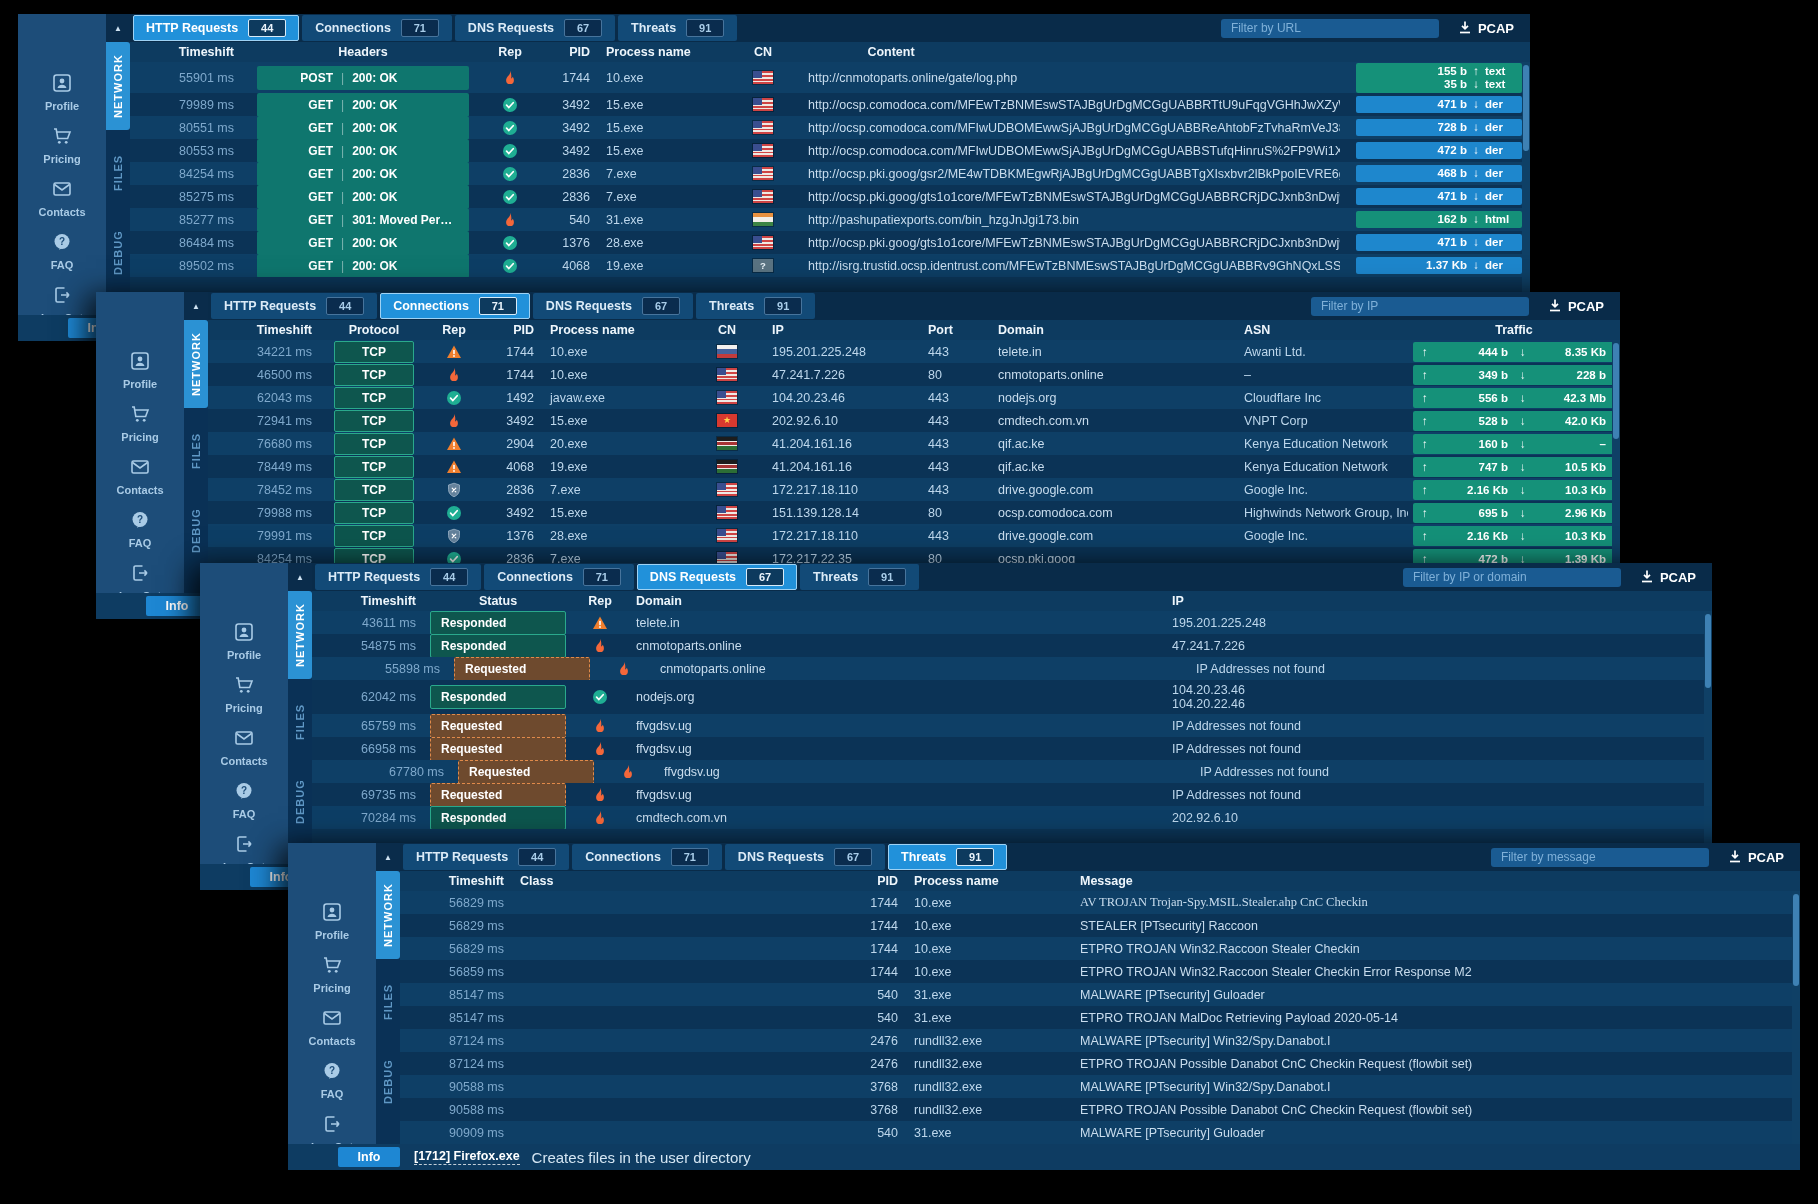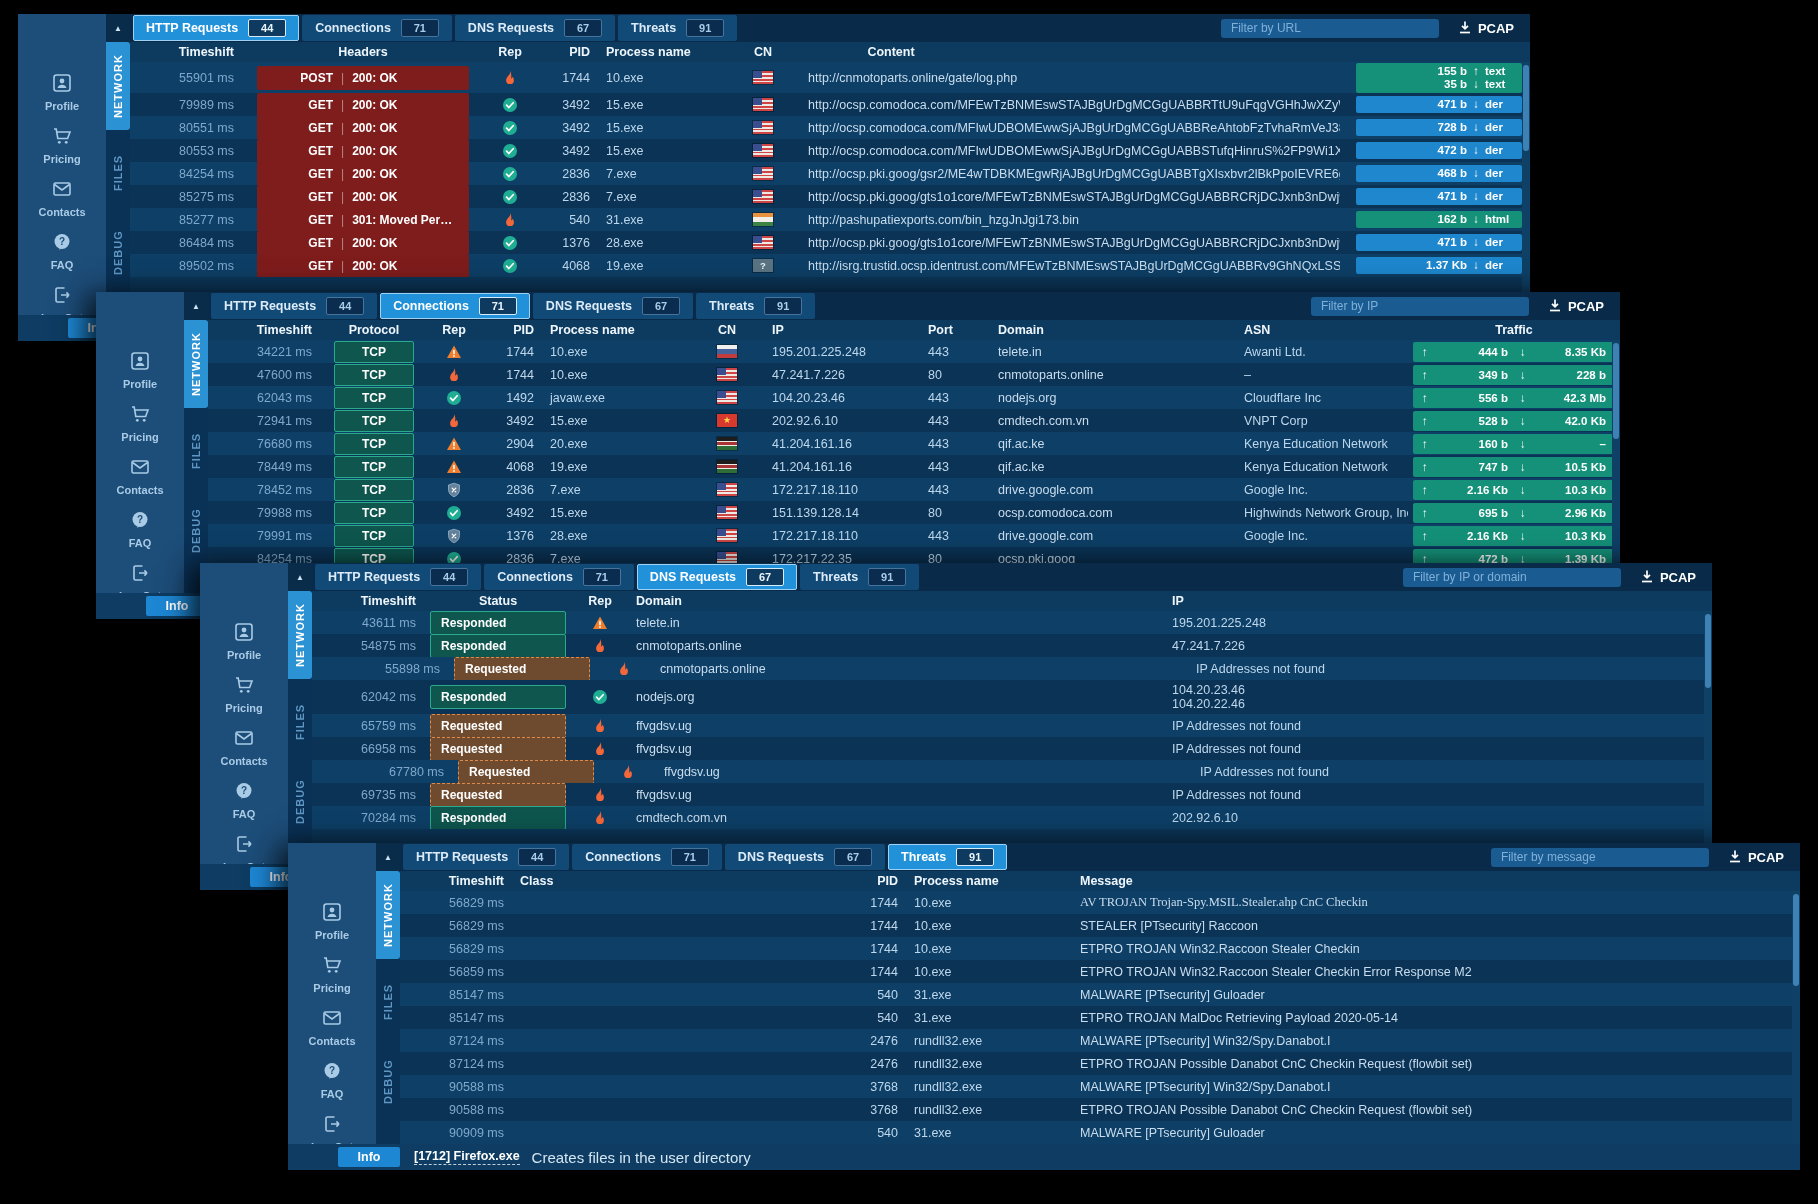--- a/index.html
+++ b/index.html
@@ -45,21 +45,21 @@
   .cell{display:flex;align-items:center;padding:0 8px;min-width:0;white-space:nowrap;overflow:hidden;}
   .a-r{justify-content:flex-end;} .a-c{justify-content:center;} .a-l{justify-content:flex-start;}
   .t-ts{color:#7fa9cc;font-size:12.5px;}
   .t-mid{color:#bdd7ec;font-size:12.5px;}
   .t-url{color:#c9ddee;font-size:12.5px;overflow:hidden;text-overflow:clip;}
   .t-nf{color:#93b6d3;}
   .ipcol{display:flex;flex-direction:column;justify-content:center;line-height:14px;}
   .ipcol div{font-size:12.5px;color:#bdd7ec;}
   
   .pill{display:flex;align-items:center;border-radius:2px;color:#fff;font-weight:bold;font-size:12px;flex:none;}
-  .pm{width:212px;height:24px;background:#7f1d1d;}
+  .pm{width:212px;height:24px;background:#0f766e;}
   .pm .m{flex:0 0 76px;text-align:right;}
   .pm .sep{margin:0 8px;opacity:.45;font-weight:normal;}
   .pm .s{flex:1;text-align:left;}
   .tcp{width:78px;height:20px;background:#0e564e;border:1px solid #2aa98c;justify-content:center;}
   .st{width:114px;height:22px;padding:0 10px;}
   .st.responded{background:#0e564e;border:1px solid #2aa98c;}
   .st.requested{background:#6e4a2e;border:1px dashed #e08a4a;}
   .pc{width:152px;flex-direction:column;justify-content:center;font-size:11.5px;padding:2px 7px;}
   .pc.green{background:#159179;} .pc.blue{background:#1e87cd;}
   .pcl{display:flex;width:100%;align-items:center;line-height:13px;}
@@ -730,21 +730,21 @@
                 <span class="pill tp">
                   <span class="au">↑</span>
                   <span class="uv">444 b</span>
                   <span class="ad">↓</span>
                   <span class="dv">8.35 Kb</span>
                 </span>
               </div>
             </div>
             <div class="row">
               <div class="cell a-r" style="width:96px;flex:none;">
-                <span class="t-ts">47600 ms</span>
+                <span class="t-ts">46500 ms</span>
               </div>
               <div class="cell a-c" style="width:92px;flex:none;">
                 <span class="pill tcp">TCP</span>
               </div>
               <div class="cell a-c" style="width:36px;flex:none;">
                 <span class="rep">
                   <svg width="16" height="16" viewBox="0 0 16 16">
                     <path fill="#f4673a" d="M8.1.8c.6 2.2-.4 3.4-1.5 4.6C5.3 6.8 4.1 8.2 4.1 10.2a3.9 3.9 0 0 0 7.8 0c0-1.4-.5-2.5-1.2-3.5-.3.9-.8 1.5-1.6 1.9.5-1.9.3-5.4-1-7.8z"></path>
                   </svg>
                 </span>

